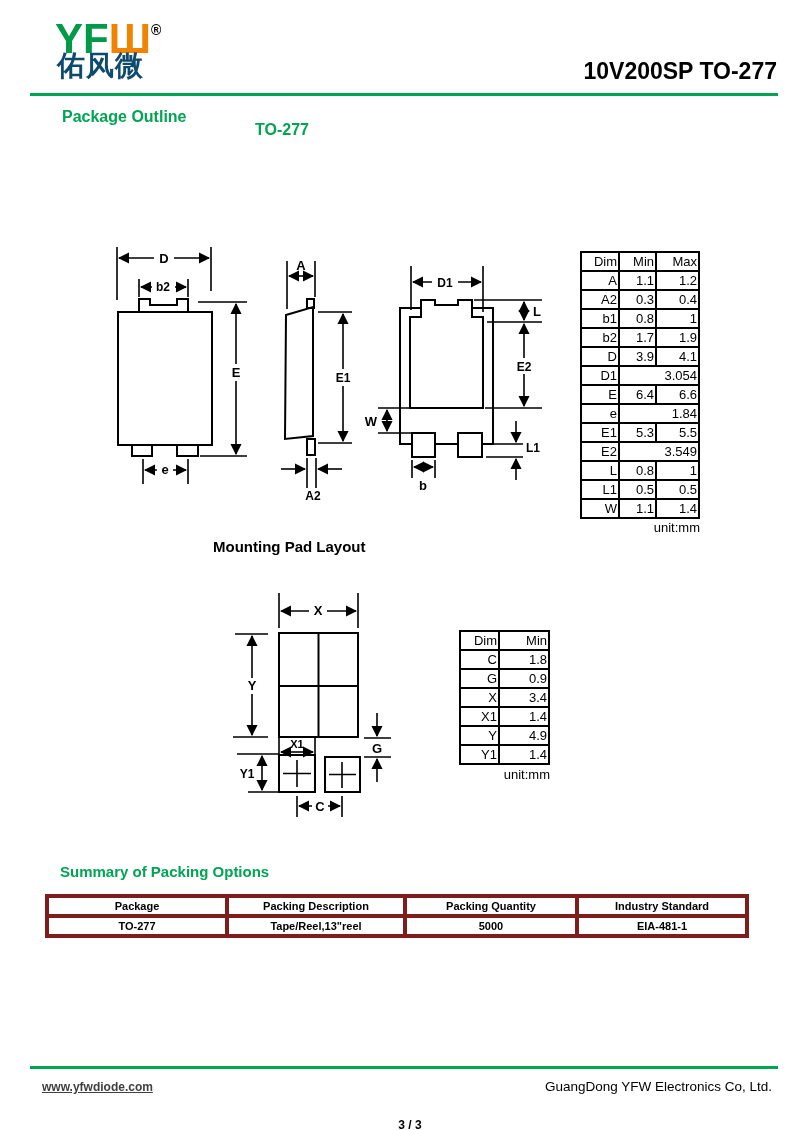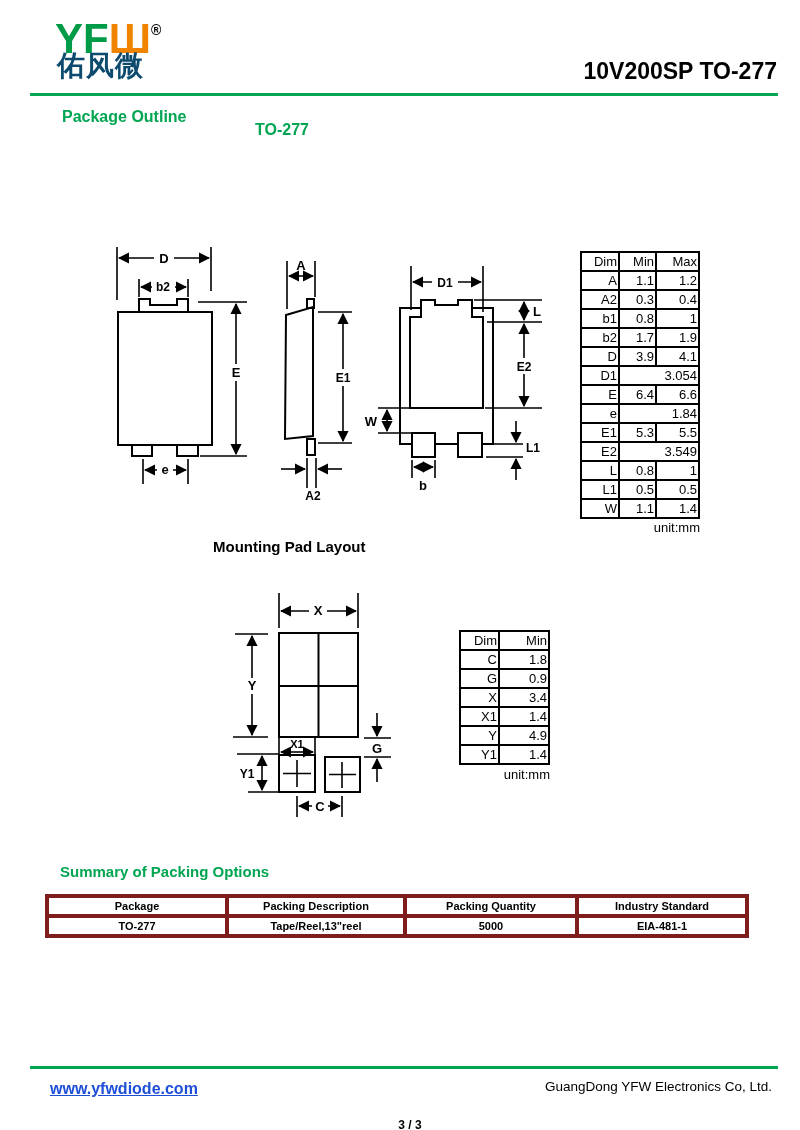--- a/index.html
+++ b/index.html
@@ -26,22 +26,22 @@
   
   table.dimtable{border-collapse:collapse;table-layout:fixed;text-align:right;
                  font-family:"Liberation Sans",sans-serif;font-size:13px;}
   table.dimtable th,table.dimtable td{border:2px solid #000;padding:0 1px;height:17px;
                  line-height:17px;font-weight:normal;overflow:hidden;}
   .unit-label{font-size:13px;text-align:right;}
   table.packtable{border-collapse:collapse;table-layout:fixed;width:700px;text-align:center;
                  font-family:"Liberation Sans",sans-serif;font-size:11px;font-weight:bold;}
   table.packtable th,table.packtable td{border:4px solid #7f1d1d;padding:0;height:16px;line-height:16px;}
   
-  .footer-link{left:42px;top:1080px;font-size:16px;font-weight:bold;color:#1d4ed8;
-               text-decoration:underline;cursor:pointer;margin-left:8px;}
+  .footer-link{left:42px;top:1080px;font-size:12px;font-weight:bold;color:#404040;
+               text-decoration:underline;cursor:pointer;}
   .footer-page{left:380px;top:1118px;width:60px;text-align:center;font-size:12px;font-weight:bold;}
   .footer-company{right:28px;top:1079px;font-size:13.5px;font-weight:normal;}
   
   svg text{font-family:"Liberation Sans",sans-serif;font-weight:bold;fill:#000;}
   .t13{font-size:13px;} .t12{font-size:12px;} .t11{font-size:11px;}
   svg .ln{stroke:#000;stroke-width:1.6;fill:none;}
   svg .shape{stroke:#000;stroke-width:2;fill:none;}
   svg .wbg{fill:#fff;stroke:none;}
 </style>
 </head>

